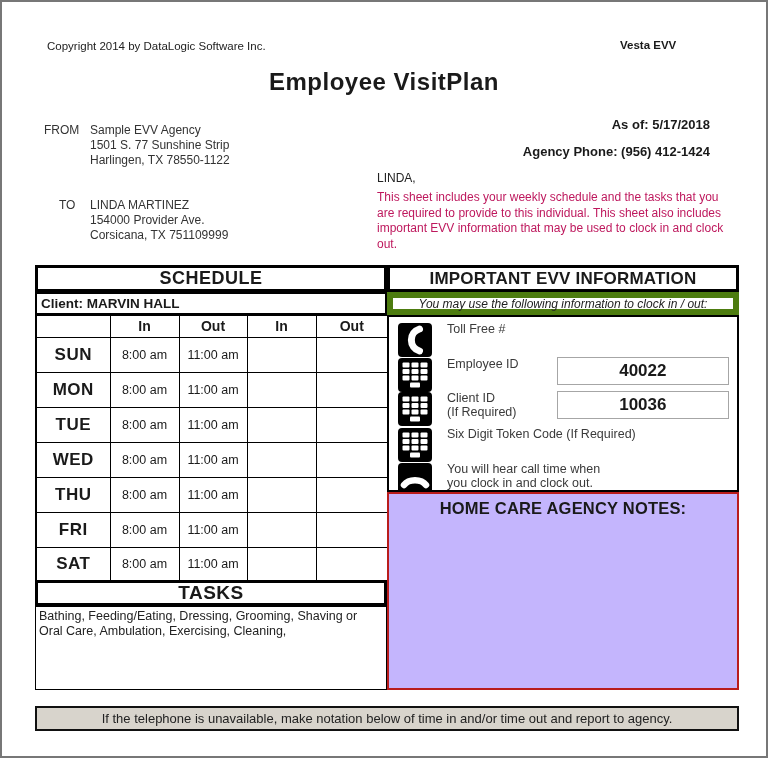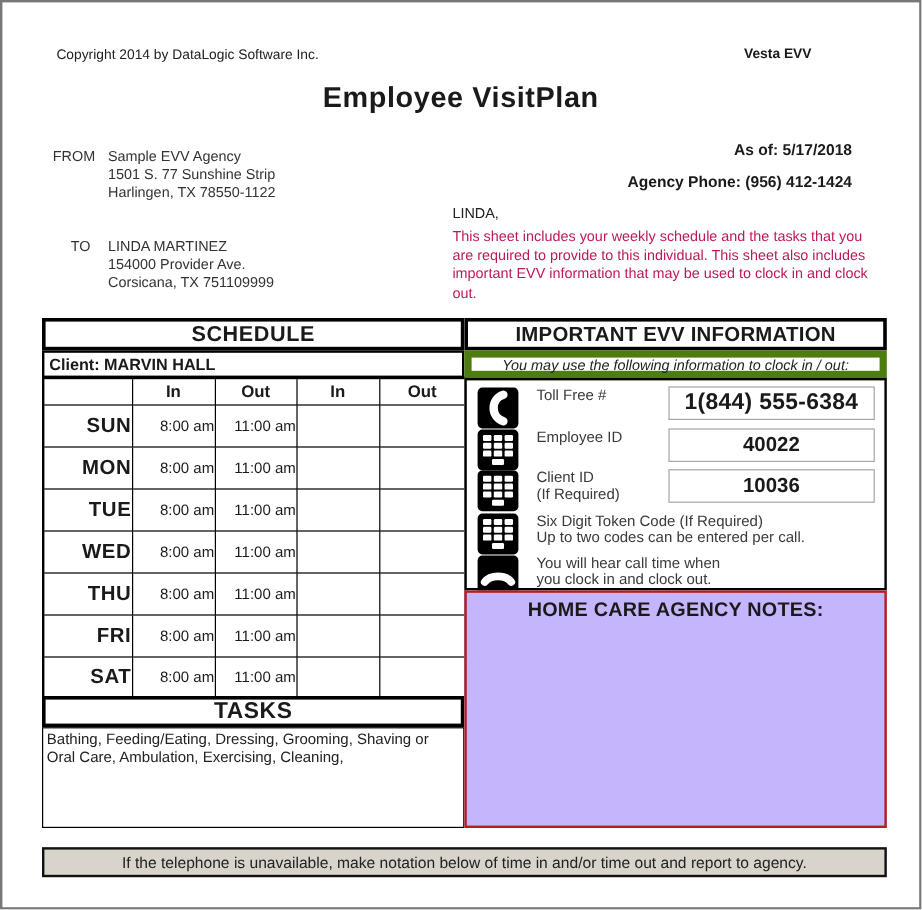--- a/index.html
+++ b/index.html
@@ -43,21 +43,21 @@
     font-size:12px; font-style:italic; display:flex; align-items:center; justify-content:center; color:#222;
   }
 
   
   .sched-table {
     left:33px; top:312px; width:352px;
     border-collapse:collapse; table-layout:fixed; border:2px solid #000;
   }
   .sched-table td { border:1px solid #000; text-align:center; overflow:hidden; }
   .sched-table tr.cols td { height:22px; font-size:14px; font-weight:bold; }
-  .sched-table tr.day-row td { height:35px;text-align:right; }
+  .sched-table tr.day-row td { height:35px; }
   td.day-cell { font-size:17px; font-weight:bold; letter-spacing:0.5px; }
   td.time-cell { font-size:12.5px; }
 
   .tasks-hdr { left:33px; top:578px; width:352px; height:26px; font-size:19px; letter-spacing:0.5px; }
   .tasks-box {
     left:33px; top:604px; width:352px; height:84px; border:1px solid #000;
     font-size:12.5px; line-height:15px; padding:2px 3px; color:#222;
   }
 
   
@@ -194,21 +194,20 @@
   <div class="abs evv-box">
 
     <div class="evv-row" style="top:5px;height:33px;">
       <span class="evv-icon">
         <svg viewBox="0 0 36 36">
             <rect x="1" y="1" width="34" height="34" rx="4" fill="#000"></rect>
             <path d="M22.5 7 A 11.5 11.5 0 0 0 22.5 29" stroke="#fff" stroke-width="7" fill="none" stroke-linecap="round"></path>
           </svg>
       </span>
       <span class="evv-label">Toll Free #</span>
-      <span class="value-box v-large">1(844) 555-6384</span>
     </div>
 
     <div class="evv-row" style="top:40px;height:33px;">
       <span class="evv-icon">
         <svg viewBox="0 0 36 36">
             <rect x="1" y="1" width="34" height="34" rx="4" fill="#000"></rect>
             <g fill="#fff">
               <rect x="5.5" y="5.5" width="7" height="5" rx="1"></rect>
               <rect x="14.5" y="5.5" width="7" height="5" rx="1"></rect>
               <rect x="23.5" y="5.5" width="7" height="5" rx="1"></rect>
@@ -264,21 +263,20 @@
               <rect x="23.5" y="12" width="7" height="5" rx="1"></rect>
               <rect x="5.5" y="18.5" width="7" height="5" rx="1"></rect>
               <rect x="14.5" y="18.5" width="7" height="5" rx="1"></rect>
               <rect x="23.5" y="18.5" width="7" height="5" rx="1"></rect>
               <rect x="13" y="25.5" width="10" height="5" rx="1"></rect>
             </g>
           </svg>
       </span>
       <span class="evv-text">
         <span style="display:block">Six Digit Token Code (If Required)</span>
-        <span style="display:block">Up to two codes can be entered per call.</span>
       </span>
     </div>
 
     <div class="evv-row" style="top:145px;height:30px;">
       <span class="evv-icon">
         <svg viewBox="0 0 36 36">
             <rect x="1" y="1" width="34" height="34" rx="4" fill="#000"></rect>
             <path d="M7 23 A 12.5 9 0 0 1 29 23" stroke="#fff" stroke-width="6.5" fill="none" stroke-linecap="round"></path>
           </svg>
       </span>

